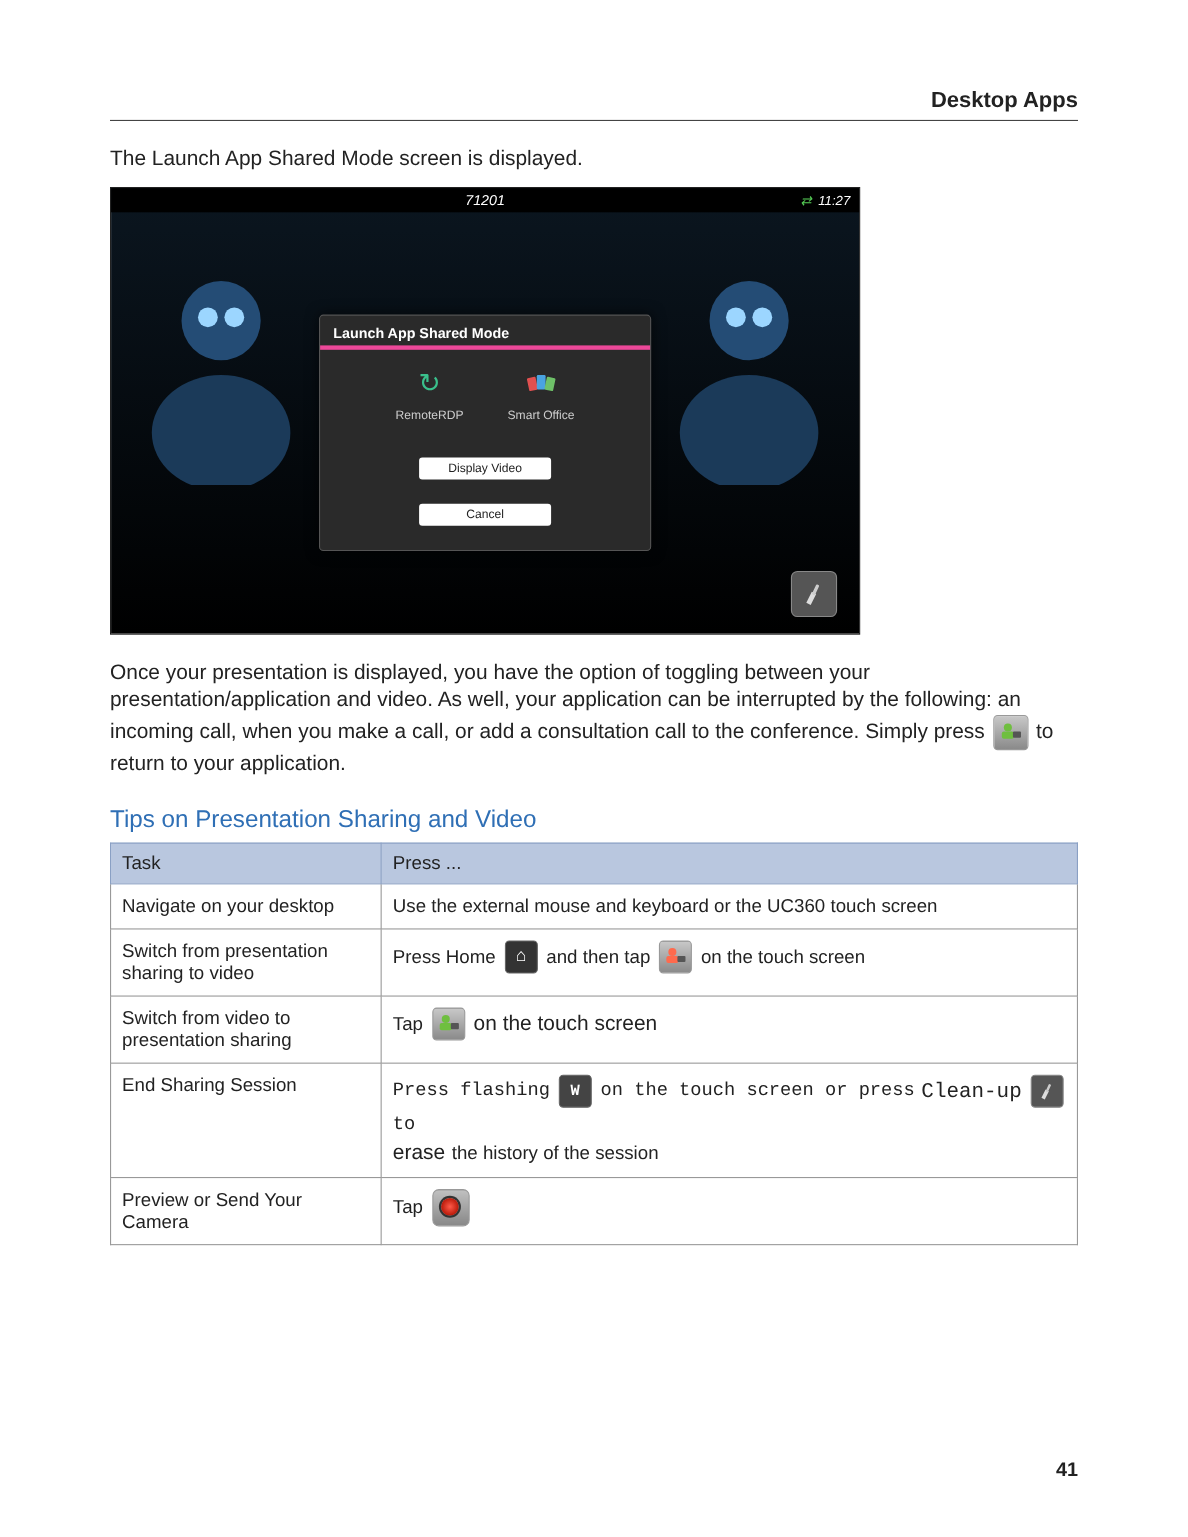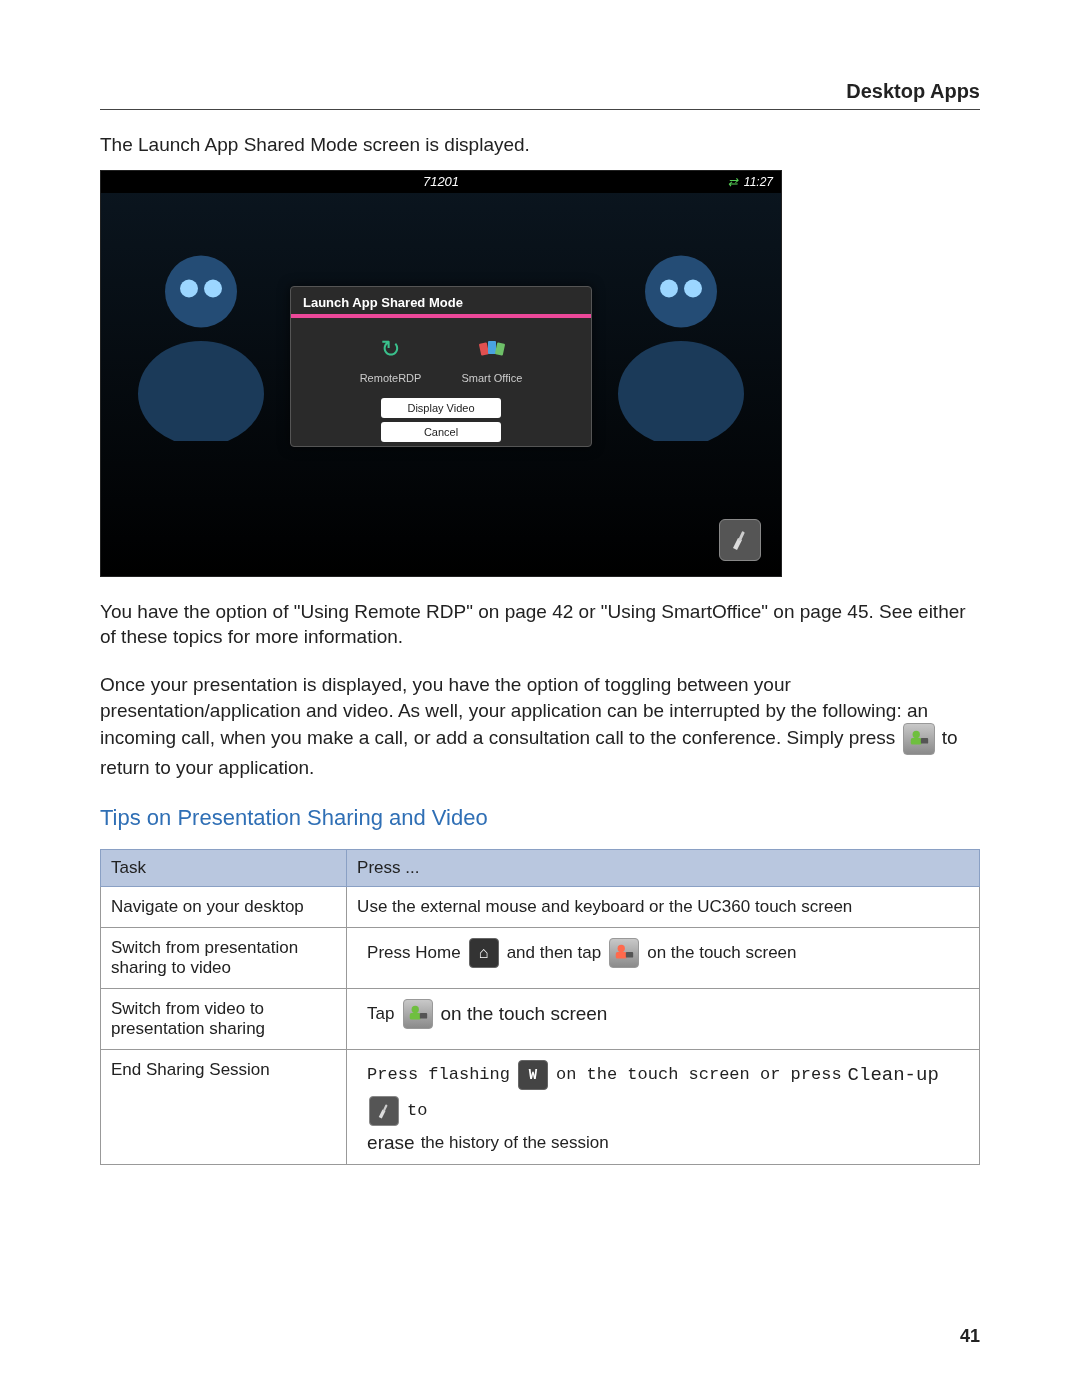--- a/index.html
+++ b/index.html
@@ -111,21 +111,21 @@
     justify-content: center;
     font-size: 24px;
   }
   .modal-btn {
     background: #fff;
     color: #222;
     font-size: 11px;
     text-align: center;
     border-radius: 3px;
     padding: 4px 0;
-    margin: 4px auto;
+    margin: 22px auto;
     width: 120px;
   }
   .brush-btn {
     position: absolute;
     right: 20px;
     bottom: 15px;
     width: 40px;
     height: 40px;
     background: #555;
     border: 1px solid #888;
@@ -182,40 +182,40 @@
   .share-cam-red::after, .share-cam-green::after {
     content:""; position:absolute; left:7px; top:7px; width:16px;height:16px;border-radius:50%;
   }
   .share-cam-red::after { background:radial-gradient(circle,#ff5b4a 0%,#b01000 80%); box-shadow:0 0 0 2px #333; }
   .share-cam-green::after { background:radial-gradient(circle,#8ff07d 0%,#2c9a1e 80%); box-shadow:0 0 0 2px #333; }
 
   .section-heading {
     color: #2f6fb5;
     font-size: 22px;
     margin-top: 24px;
-    margin-bottom: 18px;
+    margin-bottom: 8px;
   }
   table.tips {
     width: 100%;
     border-collapse: collapse;
     font-size: 17px;
   }
   table.tips th {
     background: #b9c7df;
     text-align: left;
     padding: 8px 10px;
     border: 1px solid #8aa0c4;
     font-weight: normal;
   }
   table.tips td {
     border: 1px solid #999;
     padding: 10px 10px;
     vertical-align: top;
   }
-  .cell-line { display:flex; align-items:center; flex-wrap:wrap; gap:6px;margin-left:10px; }
+  .cell-line { display:flex; align-items:center; flex-wrap:wrap; gap:6px; }
   .page-number {
     position: absolute;
     bottom: 50px;
     right: 100px;
     font-weight: bold;
     font-size: 18px;
   }
   
   .share-svg { width:22px;height:22px; }
 </style>
@@ -275,21 +275,20 @@
       <div class="modal-btn">Cancel</div>
     </div>
     <div class="brush-btn">
       <svg width="24" height="24" viewBox="0 0 24 24">
           <path d="M5 20 L10 10 L14 12 L9 22 Z" fill="#ddd"></path>
           <rect x="12" y="3" width="3" height="10" rx="1" fill="#ccc" transform="rotate(25 13 8)"></rect>
         </svg>
     </div>
   </div>
 
-  <div class="body-text">You have the option of "Using Remote RDP" on page 42 or "Using SmartOffice" on page 45. See either of these topics for more information.</div>
 
   <div class="body-text">
     <span>Once your presentation is displayed, you have the option of toggling between your presentation/application and video. As well, your application can be interrupted by the following: an incoming call, when you make a call, or add a consultation call to the conference. Simply press</span>
     <span class="inline-icon icon-share">
       <svg class="share-svg" viewBox="0 0 24 24">
           <circle cx="9" cy="7" r="4" fill="#6fbf3f"></circle>
           <rect x="3" y="11" width="12" height="7" rx="2" fill="#6fbf3f"></rect>
           <rect x="14" y="11" width="8" height="6" rx="1" fill="#555"></rect>
         </svg>
     </span>
@@ -359,17 +358,26 @@
                 </svg>
             </span>
             <span>to</span>
           </div>
           <div class="cell-line">
             <span style="font-size:19px">erase</span>
             <span>the history of the session</span>
           </div>
         </td>
       </tr>
+      <tr>
+        <td>Preview or Send Your Camera</td>
+        <td>
+          <div class="cell-line">
+            <span>Tap</span>
+            <span class="inline-icon share-cam-red"></span>
+          </div>
+        </td>
+      </tr>
     </tbody>
   </table>
 
   <div class="page-number">41</div>
 </div>
 
 </body></html>

